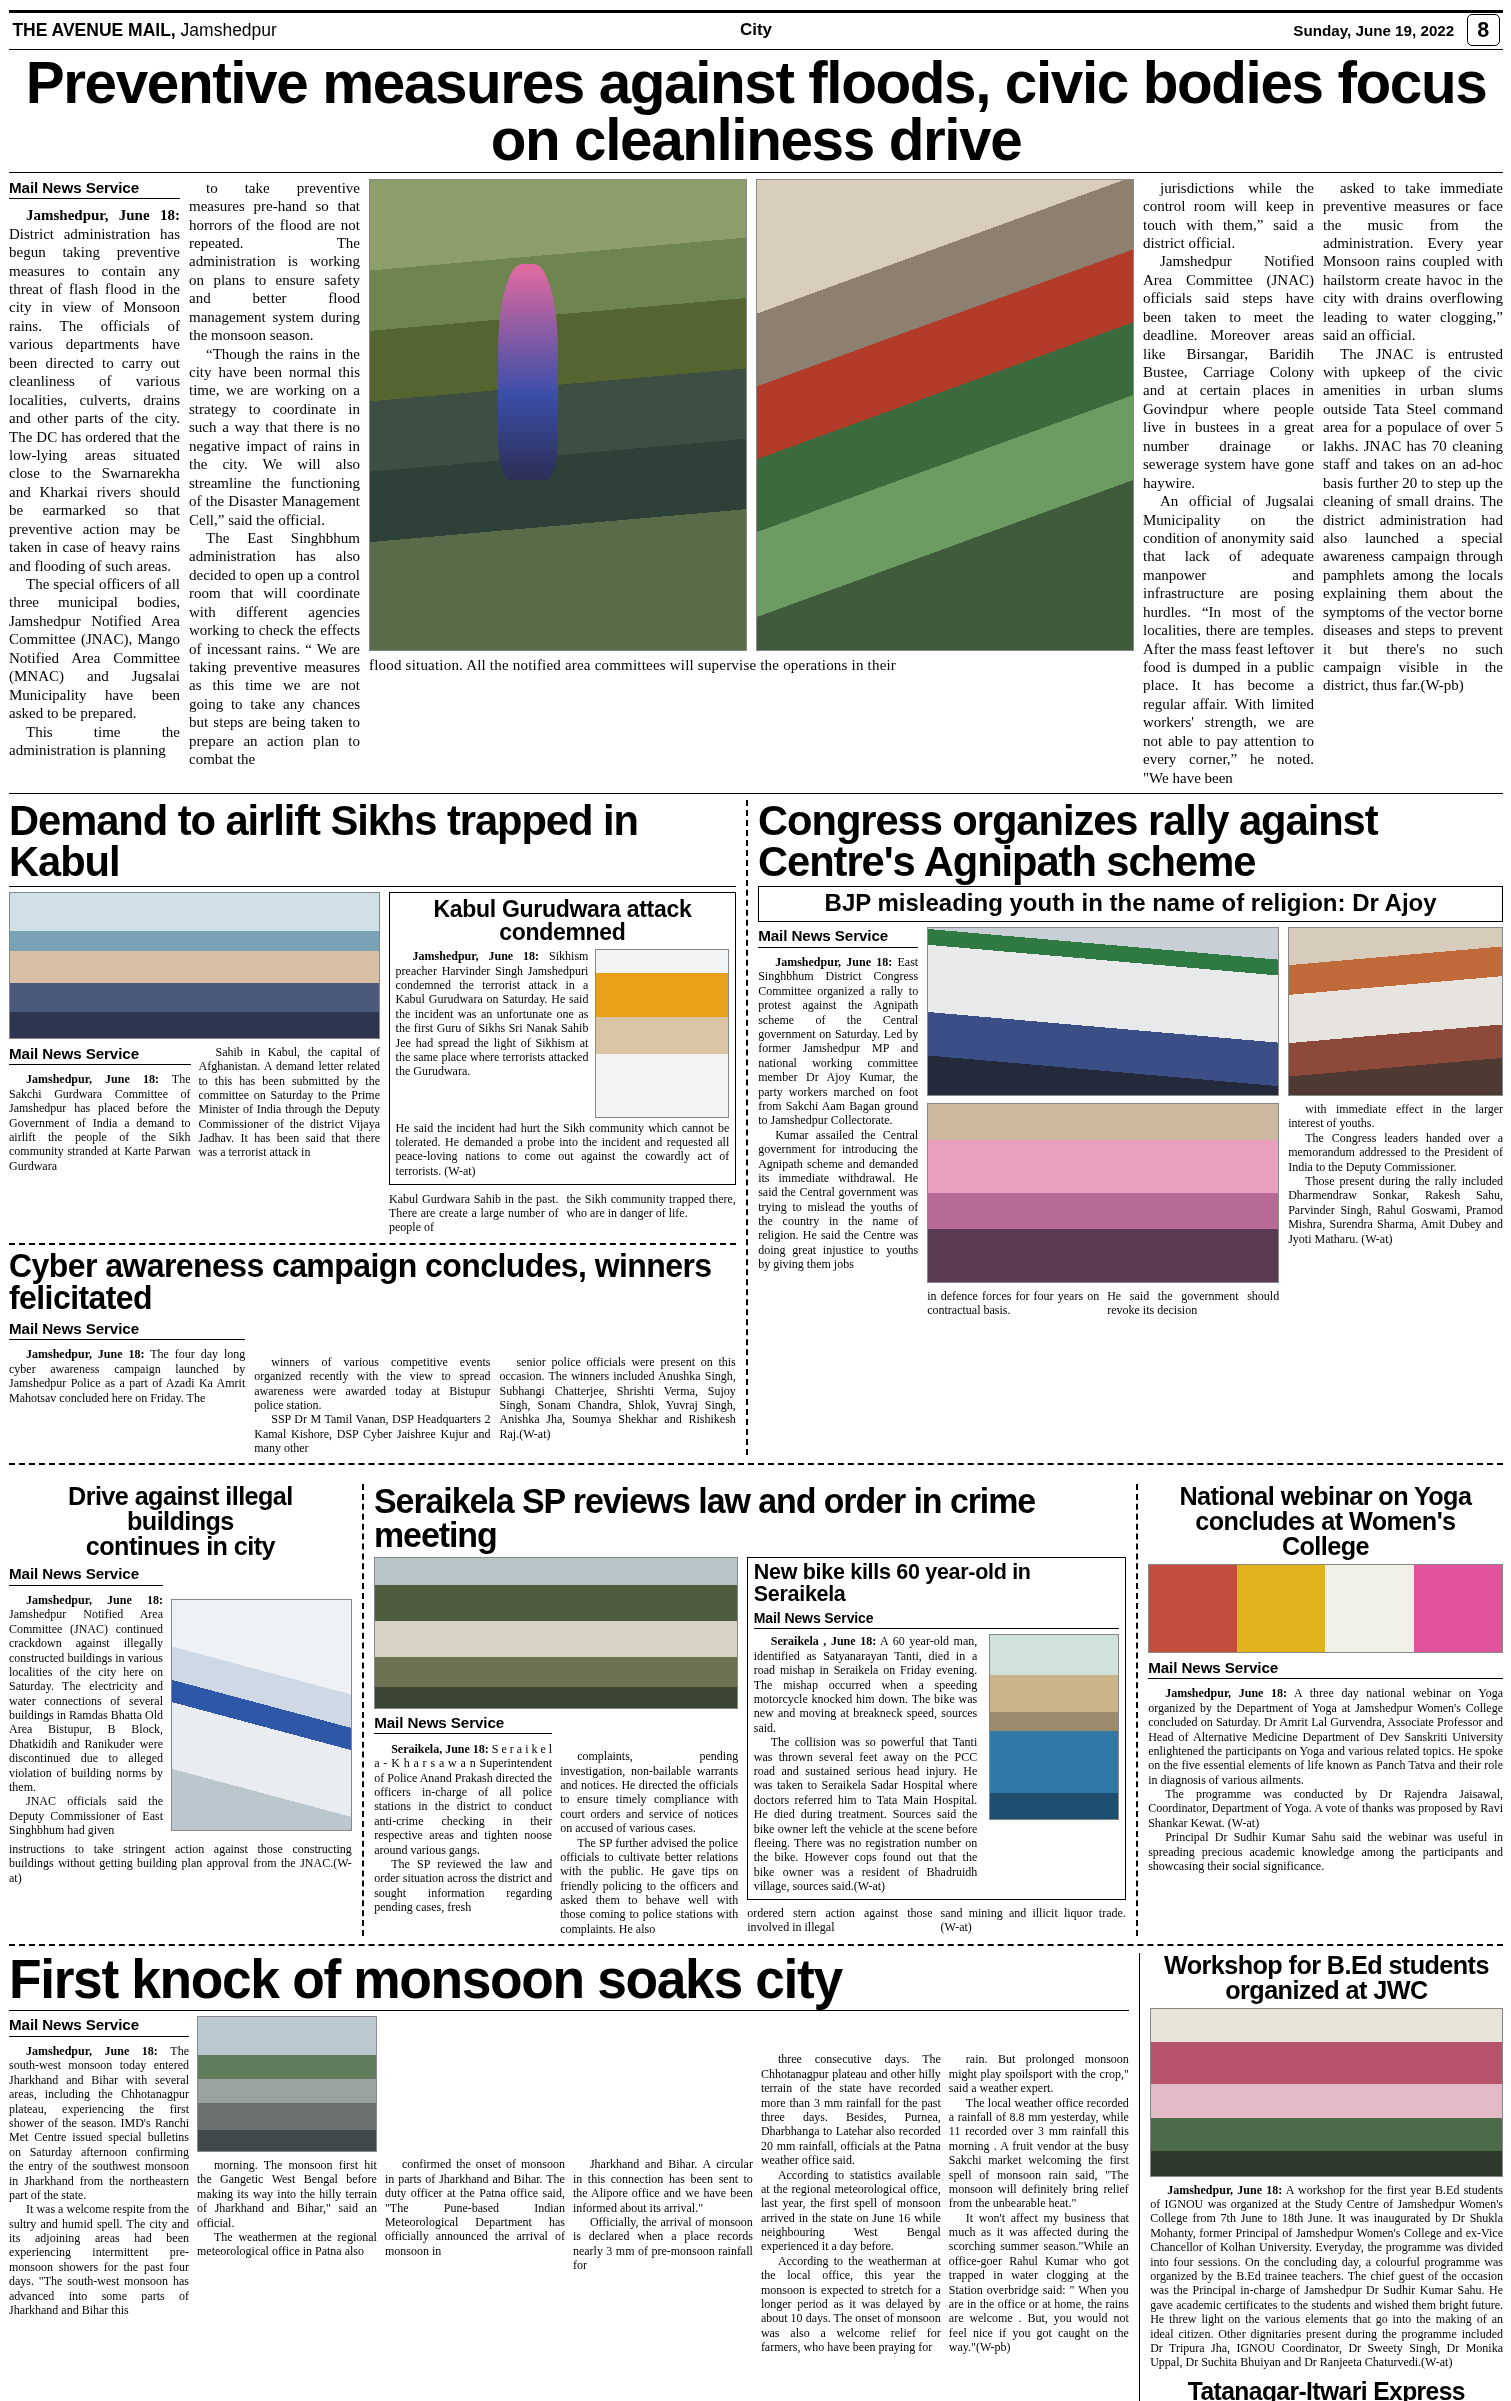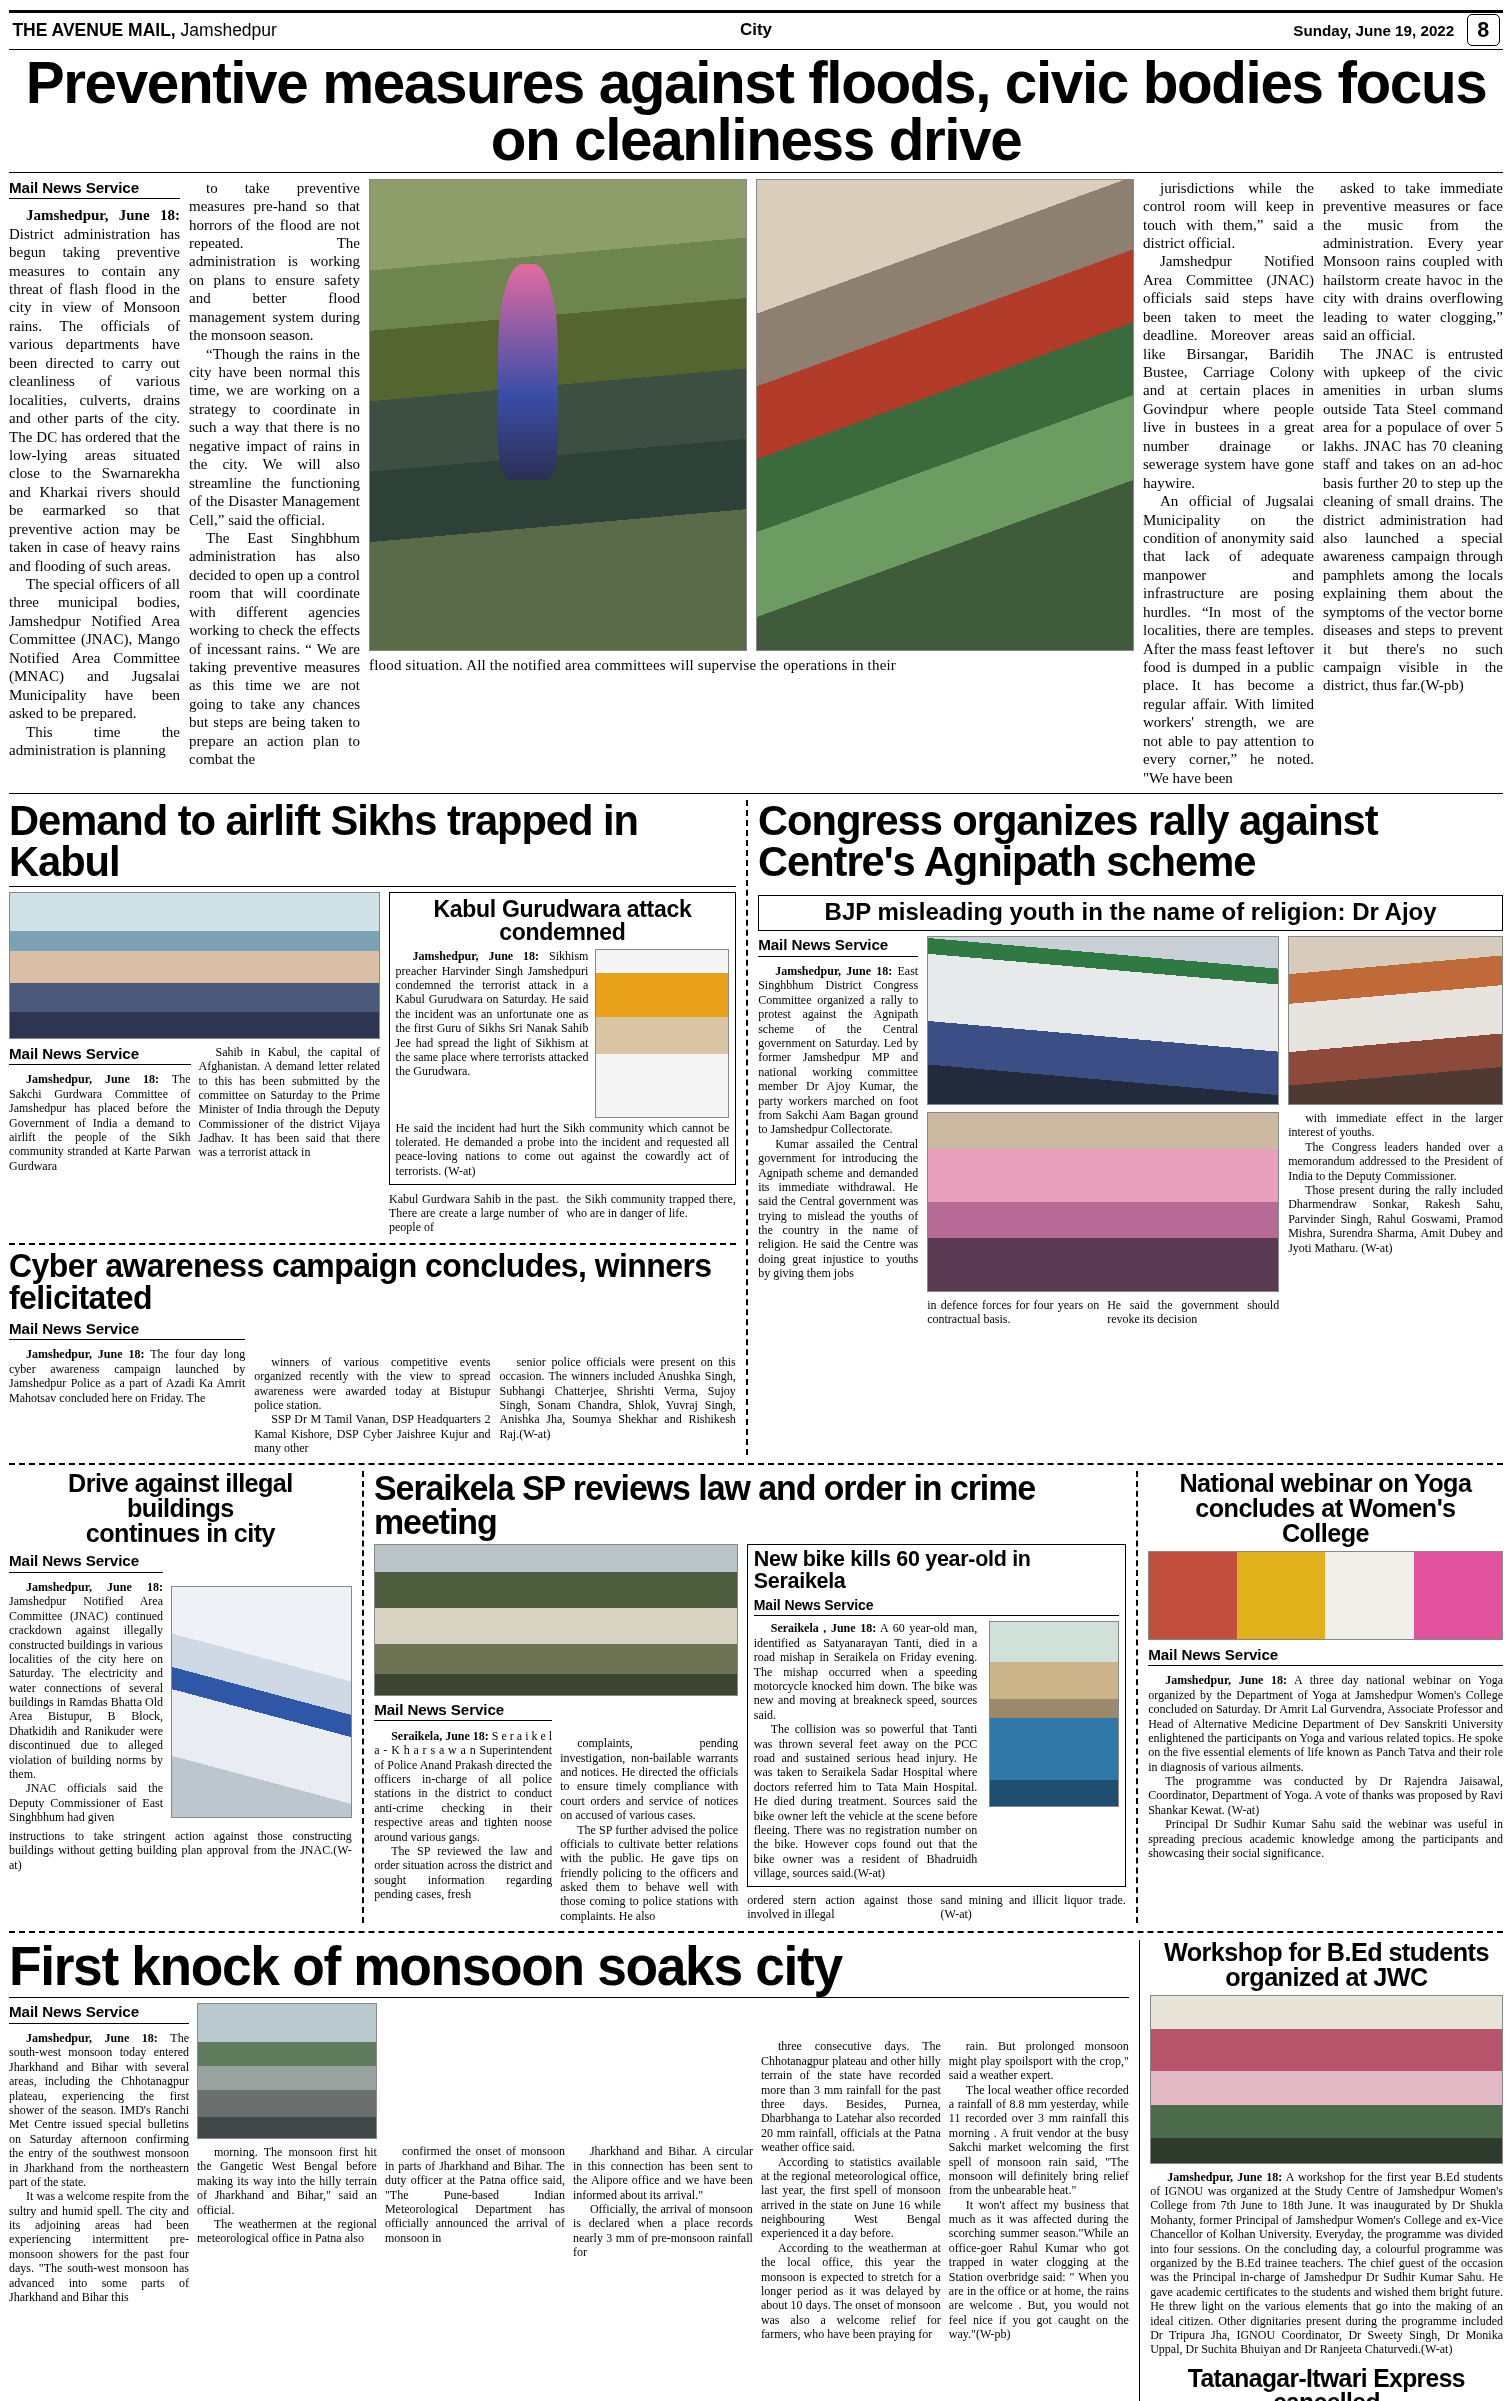--- a/index.html
+++ b/index.html
@@ -308,21 +308,21 @@
               <p>senior police officials were present on this occasion. The winners included Anushka Singh, Subhangi Chatterjee, Shrishti Verma, Sujoy Singh, Sonam Chandra, Shlok, Yuvraj Singh, Anishka Jha, Soumya Shekhar and Rishikesh Raj.(W-at)</p>
             </div>
         </div>
       </div>
     </div>
   </div>
 
   <div class="col vdash" style="flex:1 1 0;padding-left:10.2px">
     <div class="sec">
       <div class="hl hl-big">Congress organizes rally against Centre's Agnipath scheme</div>
-      <div class="hl-box" style="margin-top:13px">BJP misleading youth in the name of religion: Dr Ajoy</div>
+      <div class="hl-box" style="margin-top:4px">BJP misleading youth in the name of religion: Dr Ajoy</div>
 
       <div class="cols" style="margin-top:5.6px">
         <div class="col" style="flex:0 0 169px;padding-right:9px">
           <div class="byline byline-rule">Mail News Service</div>
           <div class="btext narrow">
               <p><b class="dl">Jamshedpur, June 18:</b> East Singhbhum District Congress Committee organized a rally to protest against the Agnipath scheme of the Central government on Saturday. Led by former Jamshedpur MP and national working committee member Dr Ajoy Kumar, the party workers marched on foot from Sakchi Aam Bagan ground to Jamshedpur Collectorate.</p>
               <p>Kumar assailed the Central government for introducing the Agnipath scheme and demanded its immediate withdrawal. He said the Central government was trying to mislead the youths of the country in the name of religion. He said the Centre was doing great injustice to youths by giving them jobs</p>
             </div>
         </div>
         <div class="col" style="flex:0 0 361px;padding-right:9px">
@@ -345,21 +345,21 @@
               <p>Those present during the rally included Dharmendraw Sonkar, Rakesh Sahu, Parvinder Singh, Rahul Goswami, Pramod Mishra, Surendra Sharma, Amit Dubey and Jyoti Matharu. (W-at)</p>
             </div>
         </div>
       </div>
     </div>
   </div>
 </div>
 
 <div class="dashrule" style="margin:8px 0 0"></div>
 
-<div class="cols" style="margin-top:6px">
+<div class="cols" style="margin-top:19px">
 
   <div class="col" style="flex:0 0 353px;padding-right:10.2px">
     <div class="sec">
       <div class="hl hl-small hl-c">
         <div>Drive against illegal buildings</div>
         <div>continues in city</div>
       </div>
       <div style="margin-top:6.8px;display:flex;gap:8px">
         <div style="flex:0 0 154px">
           <div class="byline byline-rule">Mail News Service</div>

